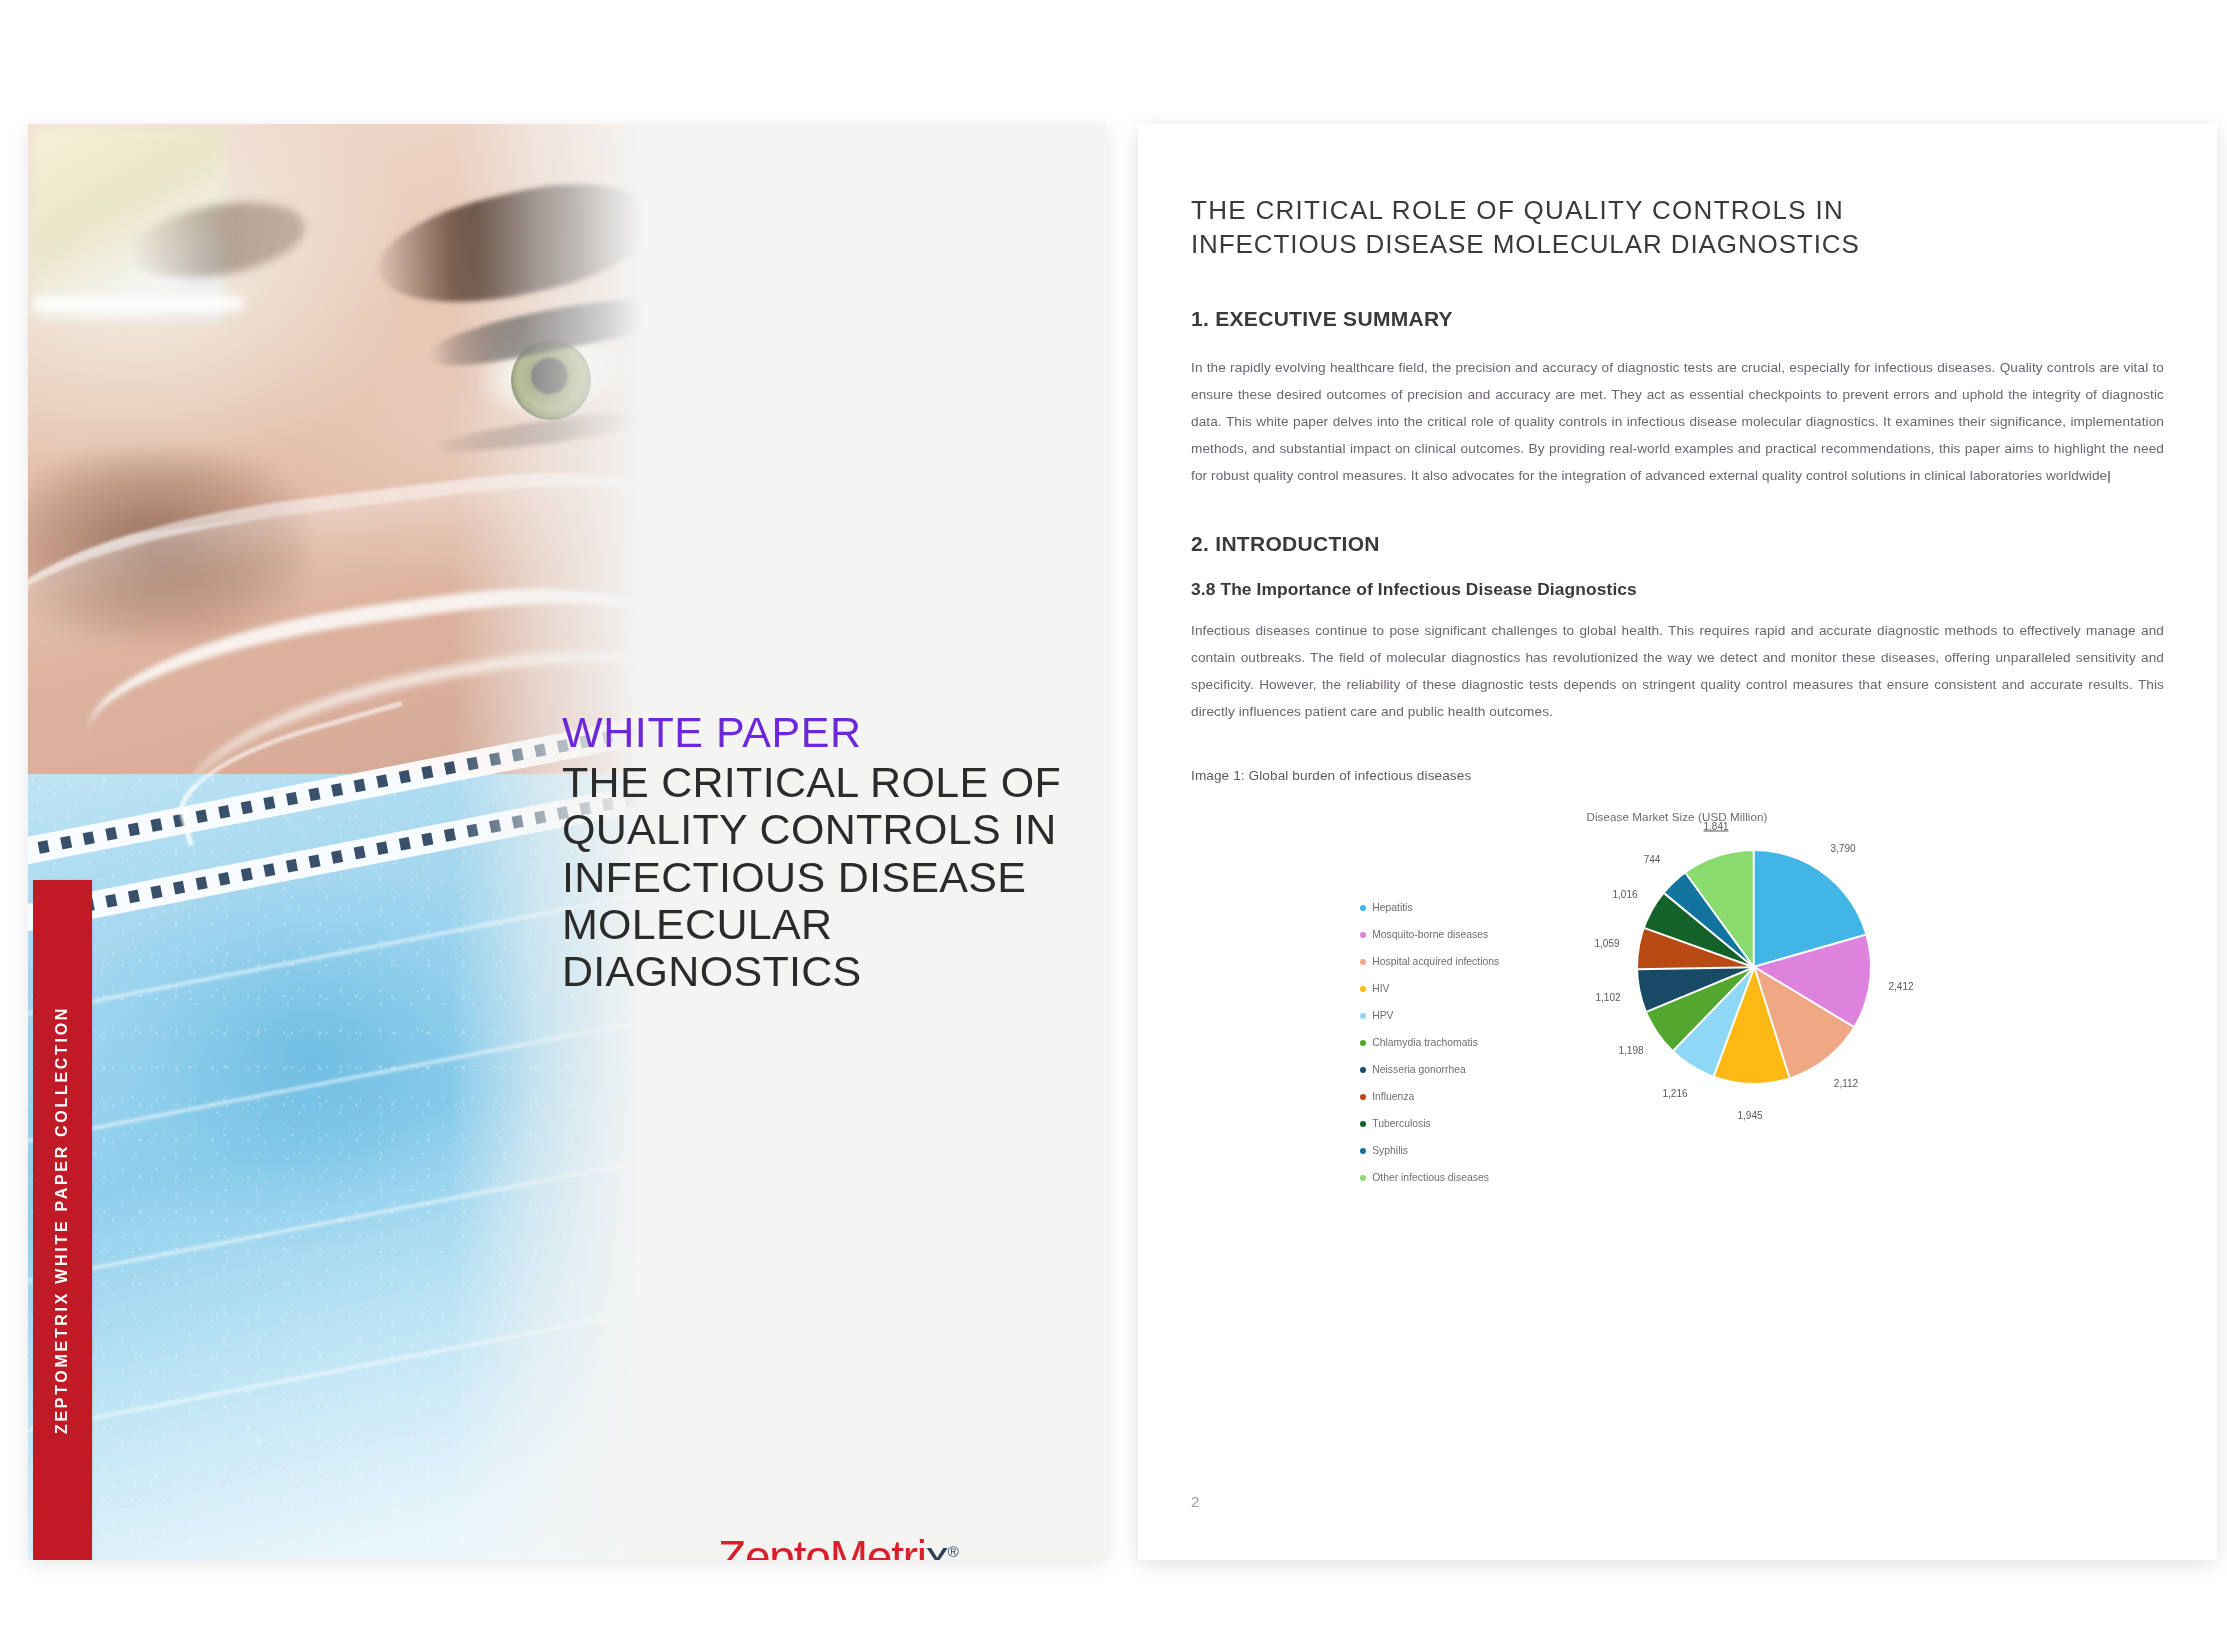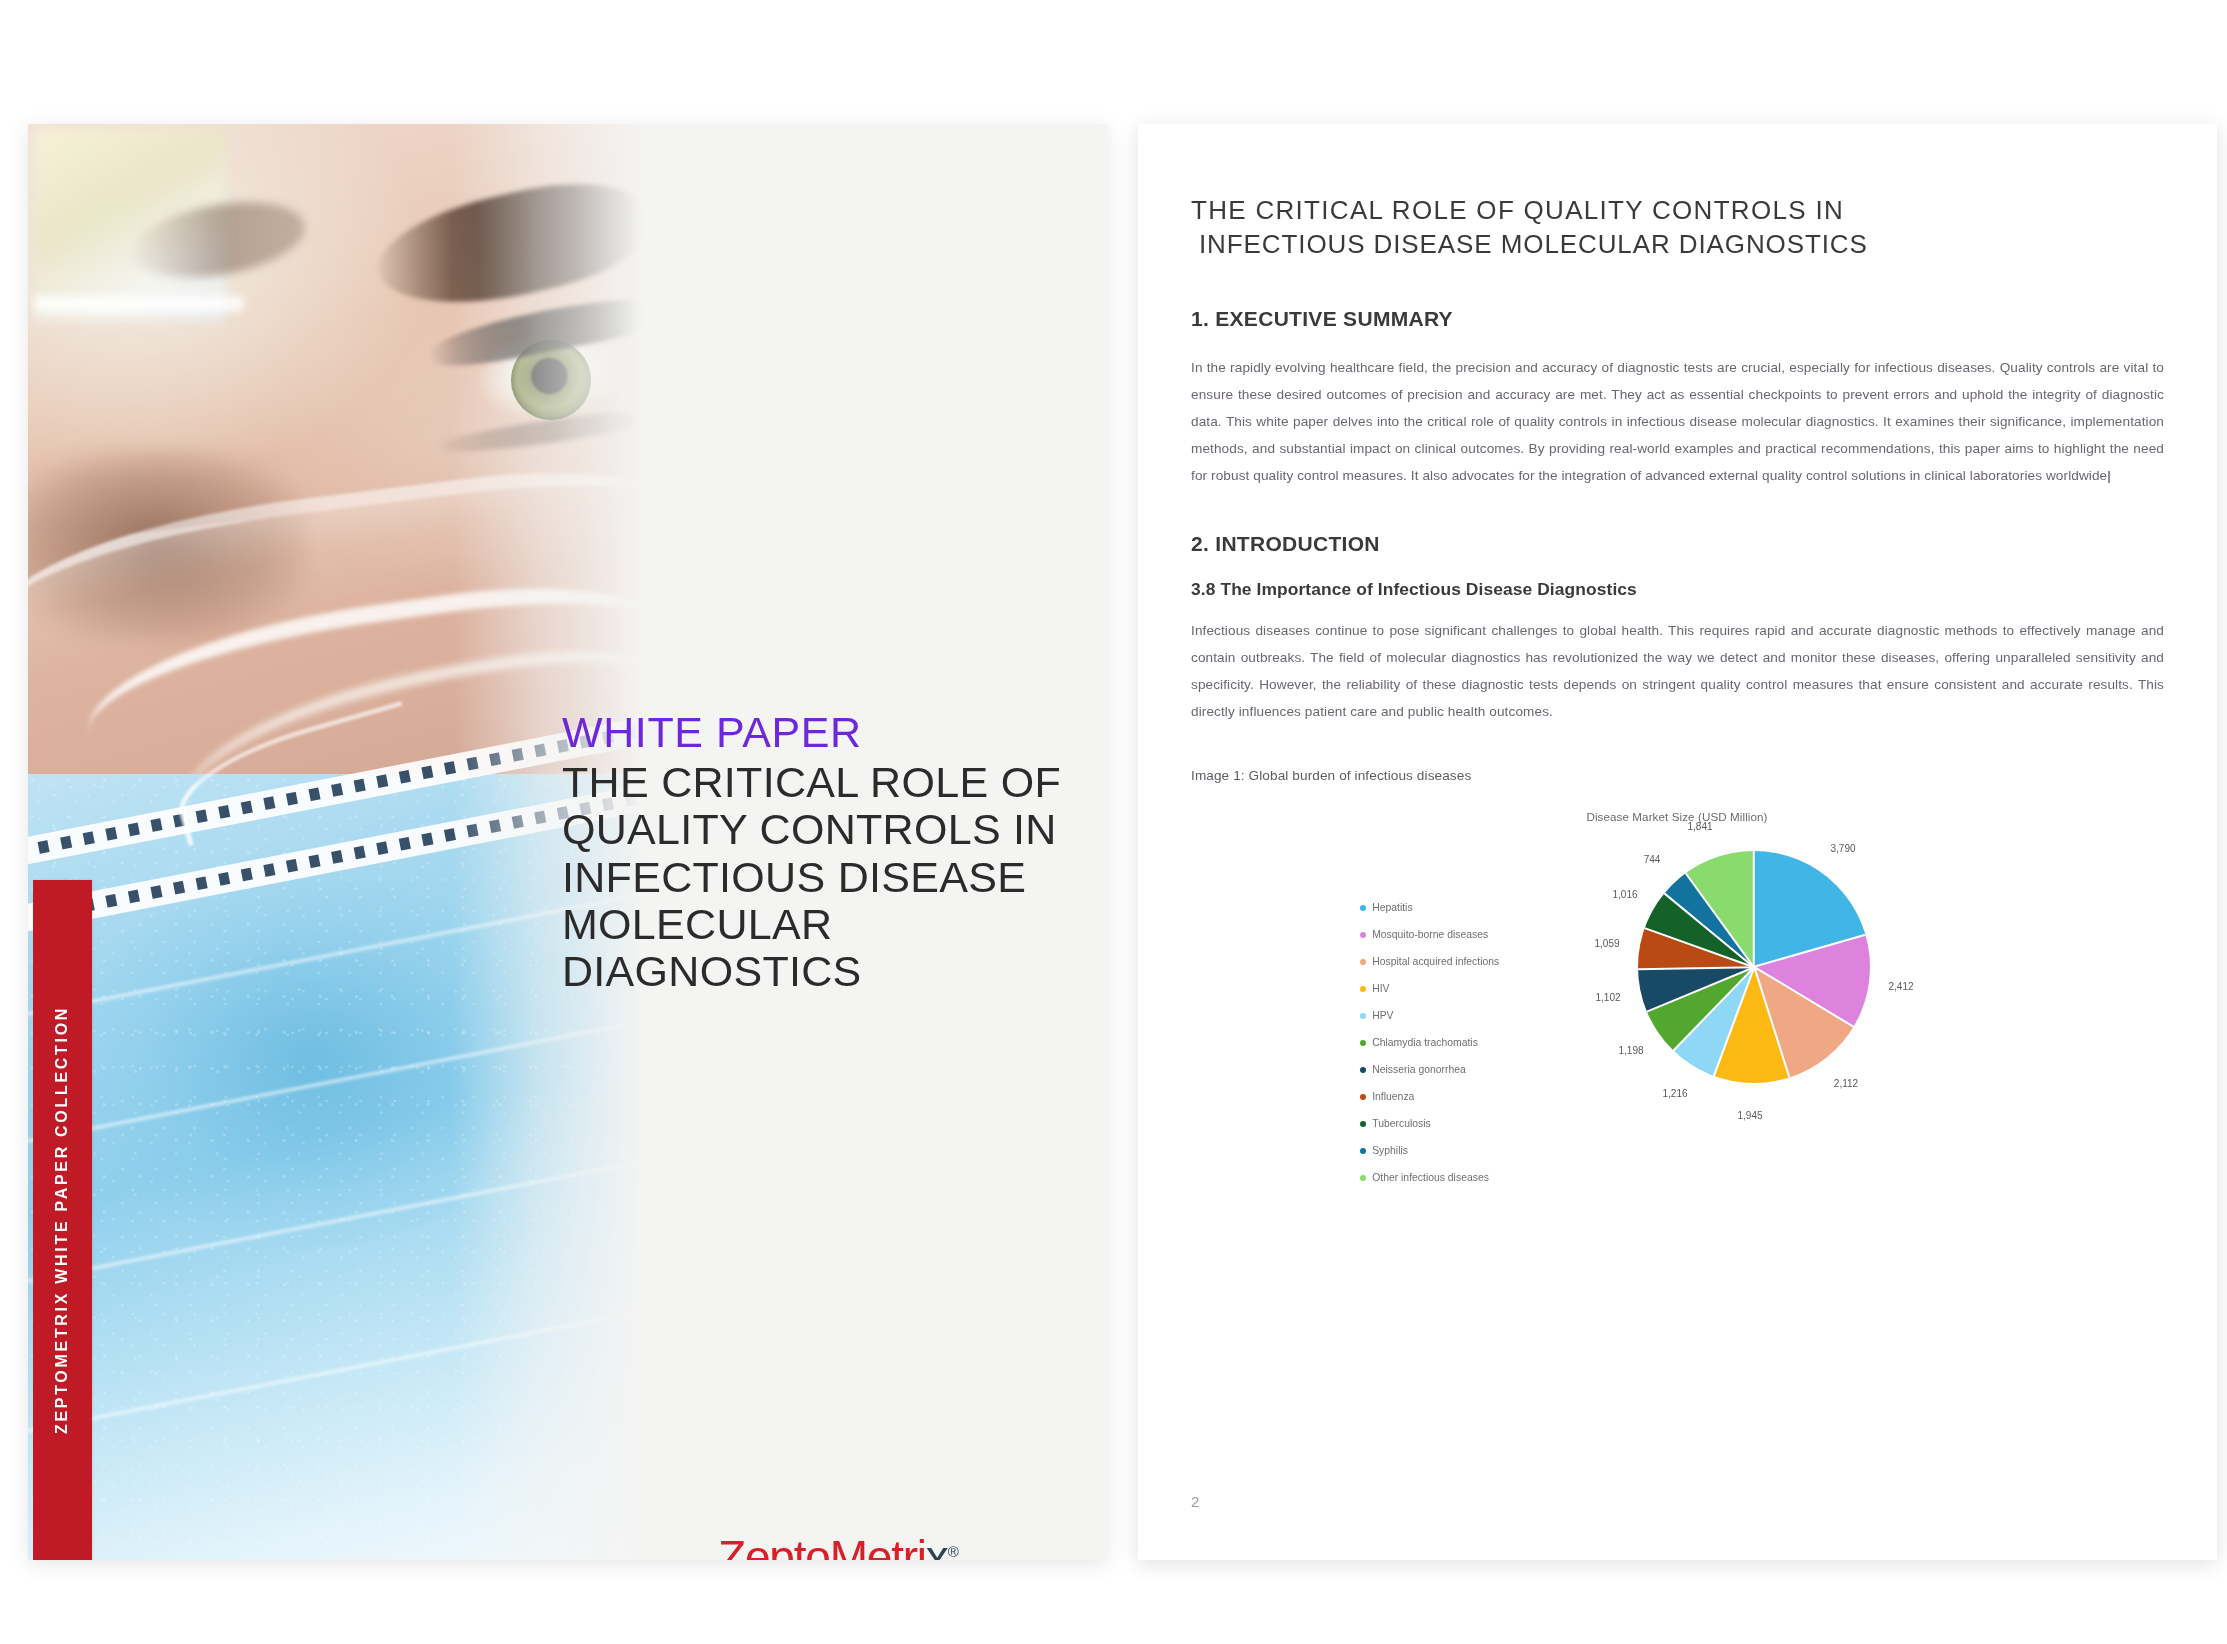--- a/index.html
+++ b/index.html
@@ -257,21 +257,21 @@
   .doc-title {
     font-size:26px;
     font-weight:400;
     color:#3a3a3c;
     letter-spacing:1.3px;
     line-height:1.30;
     text-align:justify;
     text-align-last:left;
     margin-bottom:45px;
   }
-  .doc-title .tl2 { display:block; letter-spacing:0.9px;margin-left:8px; }
+  .doc-title .tl2 { display:block; letter-spacing:0.9px; }
 
   .h2 {
     font-size:21px;
     font-weight:700;
     color:#3a3a3c;
     letter-spacing:0.3px;
     margin-bottom:23px;
   }
   .h3 {
     font-size:17.4px;
@@ -509,21 +509,21 @@
         <div class="val-label" style="left: 269px; top: 18.3px;">3,790</div>
             <div class="val-label" style="left: 327px; top: 156px;">2,412</div>
             <div class="val-label" style="left: 272px; top: 253px;">2,112</div>
             <div class="val-label" style="left: 176px; top: 285px;">1,945</div>
             <div class="val-label" style="left: 101px; top: 263px;">1,216</div>
             <div class="val-label" style="left: 57px; top: 220px;">1,198</div>
             <div class="val-label" style="left: 34px; top: 167px;">1,102</div>
             <div class="val-label" style="left: 33px; top: 113px;">1,059</div>
             <div class="val-label" style="left: 51px; top: 64px;">1,016</div>
             <div class="val-label" style="left: 78px; top: 29px;">744</div>
-            <div class="val-label" style="left: 126px; top: -4.4px;">1,841</div>
+            <div class="val-label" style="left: 142px; top: -4.4px; text-decoration: underline;">1,841</div>
           </div>
       </div>
     </div>
 
     <div class="page-number">2</div>
   </div>
 </div>
 
 
 </body></html>

